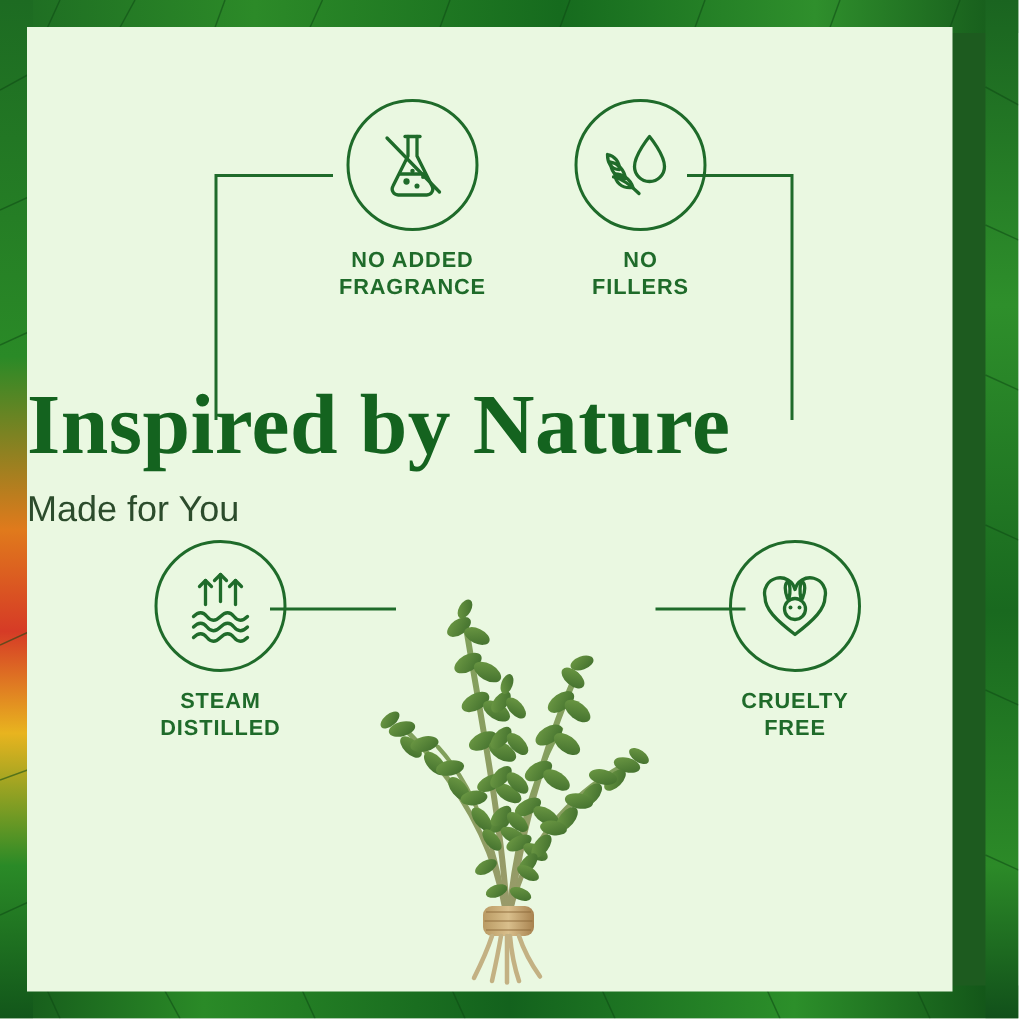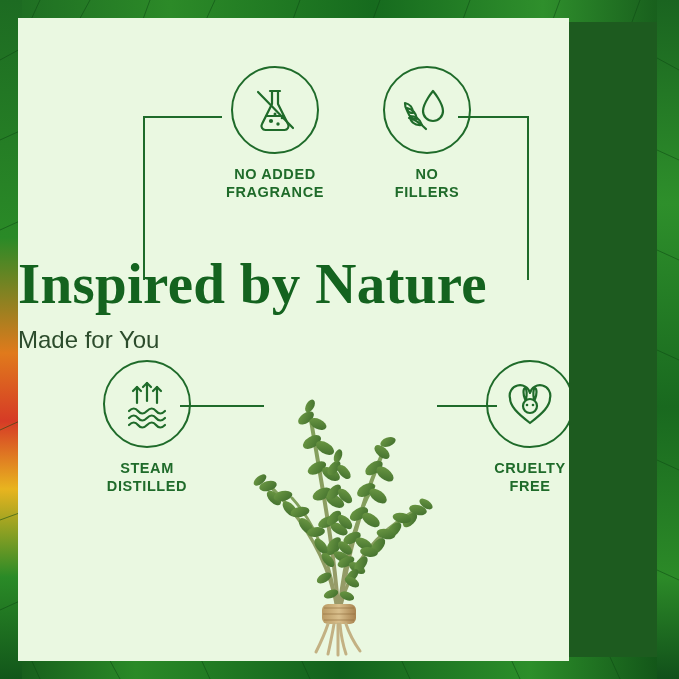--- a/index.html
+++ b/index.html
@@ -26,21 +26,21 @@
   .border-art {
     position: absolute;
     inset: 0;
   }
 
   
   #card {
     position: absolute;
     left: 18px;
     top: 18px;
-    width: 551px;
+    width: 617px;
     height: 643px;
     background: #eaf8e1;
     overflow: hidden;
   }
 
   
   .connectors {
     position: absolute;
     left: 0; top: 0;
     width: 643px; height: 643px;

